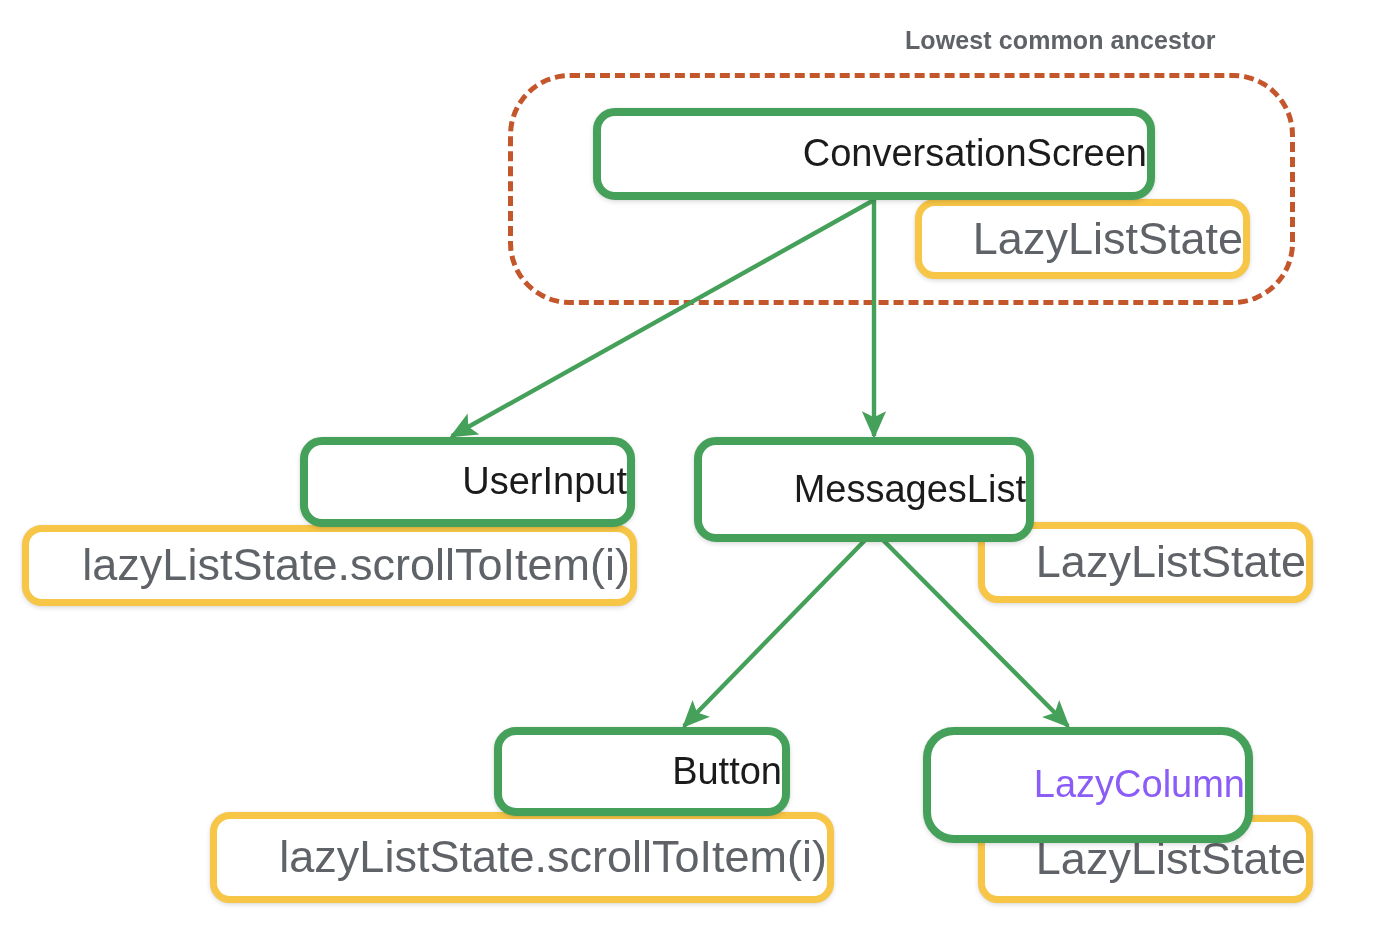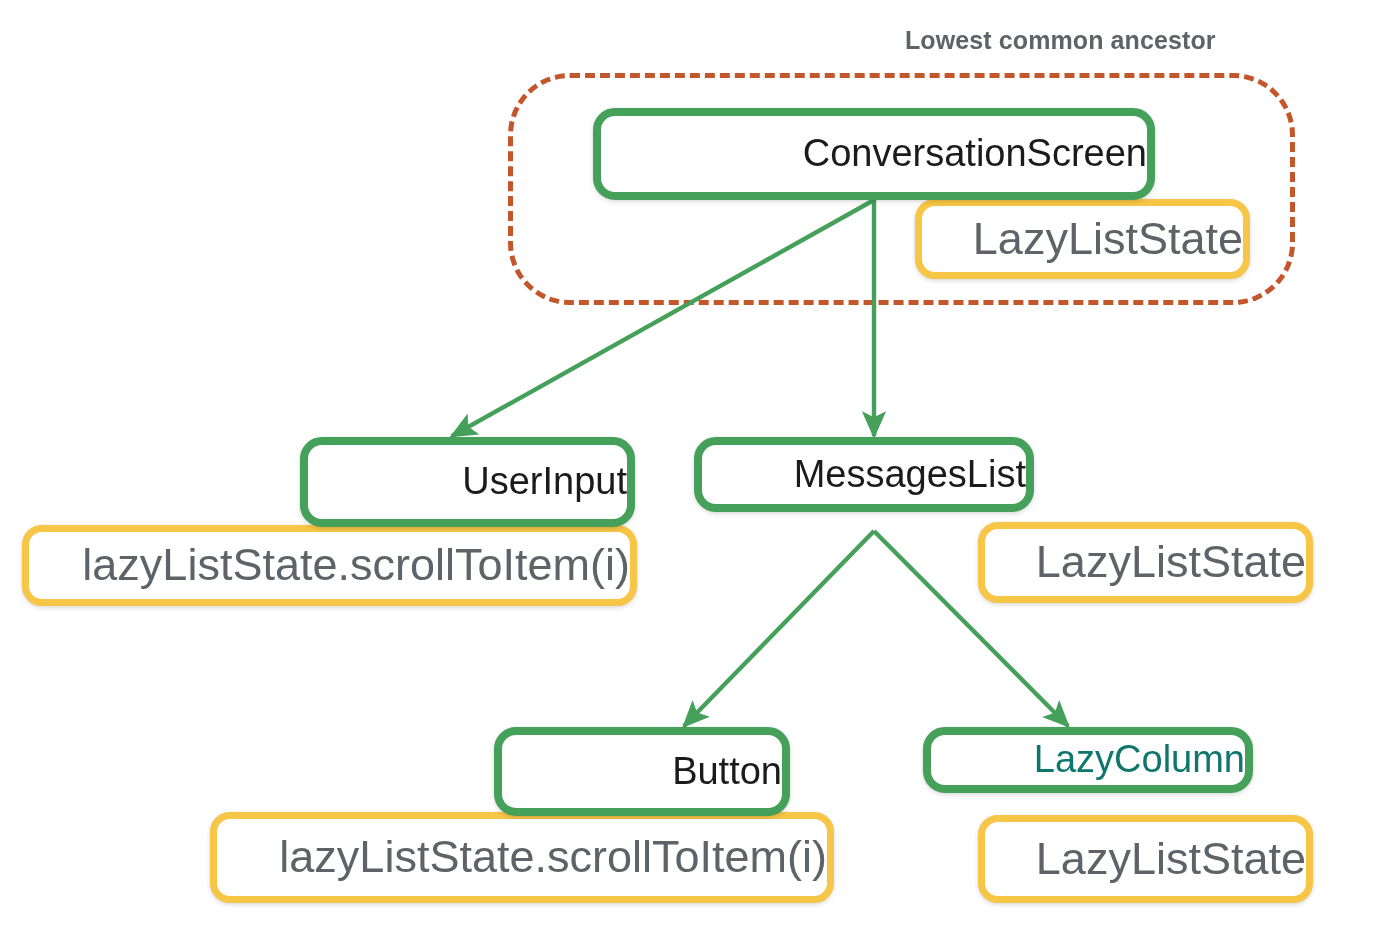--- a/index.html
+++ b/index.html
@@ -118,33 +118,33 @@
       </div>
       <div class="node state" style="left: 915px; top: 199px; width: 335px; height: 80px; border-color: rgb(248, 198, 70); color: rgb(95, 99, 104);">
         <span class="label">LazyListState</span>
       </div>
       <div class="node composable" style="left: 300px; top: 437px; width: 335px; height: 90px; border-color: rgb(69, 160, 90); color: rgb(27, 27, 27);">
         <span class="label">UserInput</span>
       </div>
       <div class="node state" style="left: 22px; top: 525px; width: 615px; height: 81px; border-color: rgb(248, 198, 70); color: rgb(95, 99, 104);">
         <span class="label">lazyListState.scrollToItem(i)</span>
       </div>
-      <div class="node composable" style="left: 694px; top: 437px; width: 340px; height: 75px; border-color: rgb(69, 160, 90); color: rgb(27, 27, 27);">
+      <div class="node composable" style="left: 694px; top: 437px; width: 340px; height: 105px; border-color: rgb(69, 160, 90); color: rgb(27, 27, 27);">
         <span class="label">MessagesList</span>
       </div>
       <div class="node state" style="left: 978px; top: 522px; width: 335px; height: 81px; border-color: rgb(248, 198, 70); color: rgb(95, 99, 104);">
         <span class="label">LazyListState</span>
       </div>
       <div class="node composable" style="left: 494px; top: 727px; width: 296px; height: 89px; border-color: rgb(69, 160, 90); color: rgb(27, 27, 27);">
         <span class="label">Button</span>
       </div>
       <div class="node state" style="left: 210px; top: 812px; width: 624px; height: 91px; border-color: rgb(248, 198, 70); color: rgb(95, 99, 104);">
         <span class="label">lazyListState.scrollToItem(i)</span>
       </div>
-      <div class="node composable" style="left: 923px; top: 727px; width: 330px; height: 66px; border-color: rgb(69, 160, 90); color: #0f766e;">
+      <div class="node composable" style="left: 923px; top: 727px; width: 330px; height: 116px; border-color: rgb(69, 160, 90); color: #8b5cf6; border-radius: 31px;">
         <span class="label">LazyColumn</span>
       </div>
       <div class="node state" style="left: 978px; top: 815px; width: 335px; height: 88px; border-color: rgb(248, 198, 70); color: rgb(95, 99, 104);">
         <span class="label">LazyListState</span>
       </div>
     </div>
 
 </div>
 
 </body></html>

